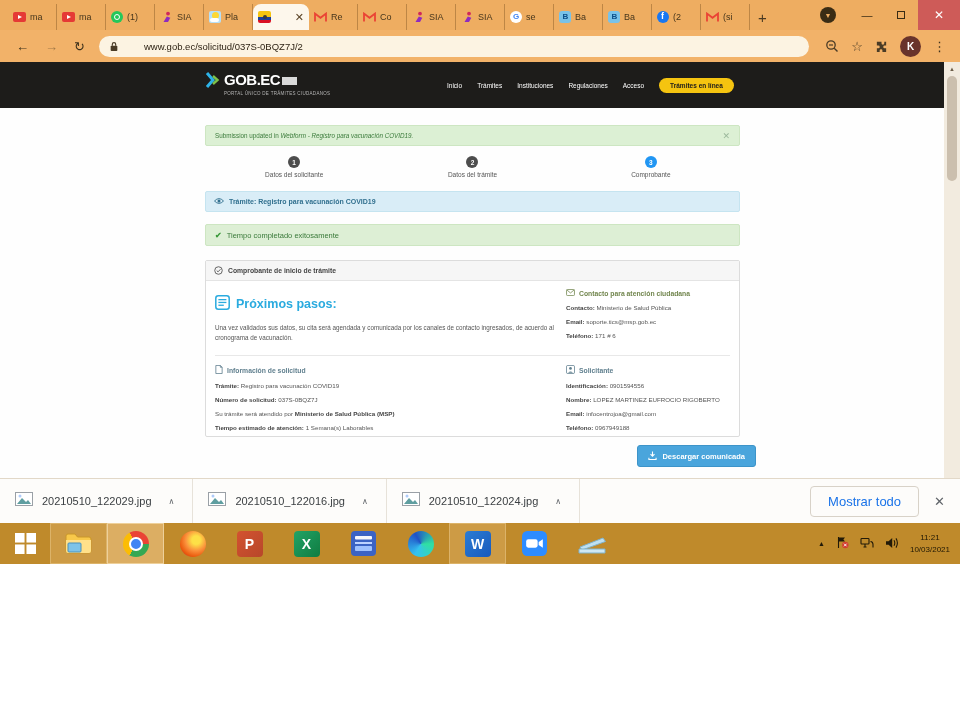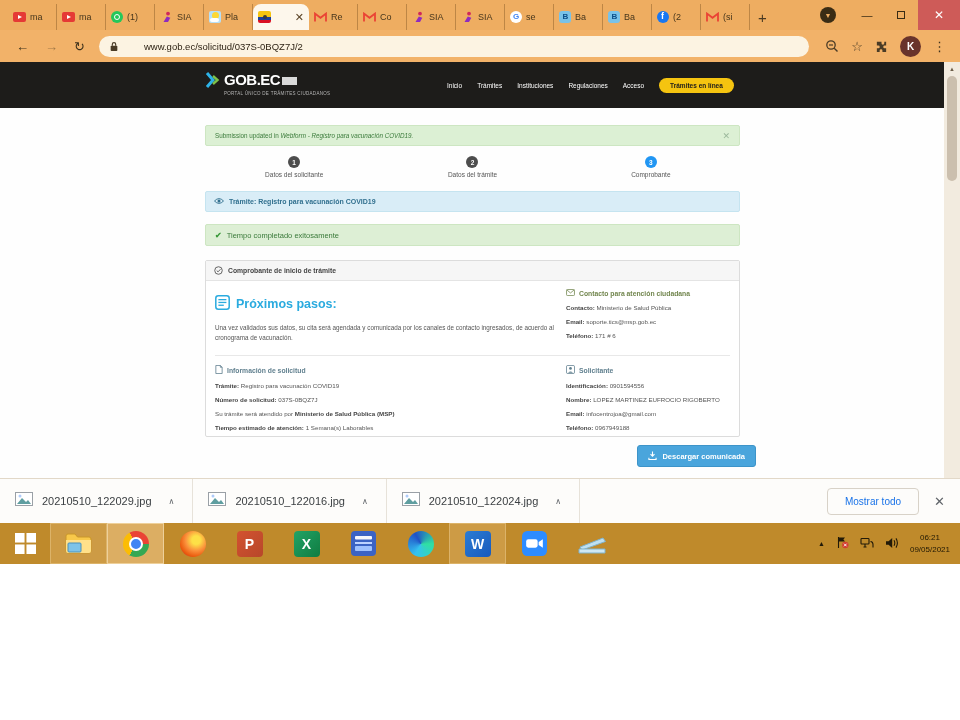--- a/index.html
+++ b/index.html
@@ -119,21 +119,21 @@
   .vscroll{position:absolute;right:0;top:0;width:16px;height:572px;background:#f2ebdf;z-index:10;display:flex;flex-direction:column;align-items:center;}
   .vs-arrow{font-size:6px;color:#6b5d48;margin:4px 0;}
   .vs-thumb{width:10px;height:105px;background:#cbbfae;border-radius:5px;}
   .vs-space{flex:1;}
 
   
   .downloads{height:45px;background:#fdfcfa;border-top:1px solid #e2d8c8;display:flex;align-items:center;}
   .dchip{display:flex;align-items:center;gap:9px;height:100%;padding:0 18px 0 15px;border-right:1px solid #e7e2d9;}
   .dname{font-size:11px;color:#3c4043;}
   .dcaret{font-size:8px;color:#5f6368;margin-left:8px;}
-  .show-all{margin-left:auto;border:1px solid #d8d2c8;border-radius:4px;color:#1a73e8;font-size:10px;padding:7px 17px;background:transparent;font-family:inherit;}
+  .show-all{margin-left:auto;border:1px solid #d8d2c8;border-radius:4px;color:#1a73e8;font-size:13px;padding:7px 17px;background:transparent;font-family:inherit;}
   .dl-close{font-size:13px;color:#5f6368;margin:0 15px;}
 
   
   .taskbar{height:41px;background:#bf8a2b;display:flex;align-items:center;}
   .tile{width:50px;height:41px;display:flex;align-items:center;justify-content:center;flex:none;}
   .tile.app{width:57px;}
   .tile.open{background:#cd9b45;box-shadow:inset 0 0 0 1px #dcb369;}
   .tile.active{background:#dcae63;box-shadow:inset 0 0 0 1px #eed09a;}
   .gl{position:relative;display:flex;align-items:center;justify-content:center;}
   .gl-chrome{width:26px;height:26px;border-radius:50%;background:conic-gradient(from -30deg,#ea4335 0 120deg,#34a853 120deg 240deg,#fbbc05 240deg 360deg);}
@@ -580,17 +580,17 @@
           <path d="M10.5 4.5 q2.5 0.3 2.5 3 v3" fill="none" stroke="#221a08" stroke-width="1.1"></path>
         </svg>
     </span>
     <span>
       <svg width="14" height="12" viewBox="0 0 14 12">
           <path d="M1 4.2 h2.6 L7.2 1 v10 L3.6 7.8 H1 Z" fill="#221a08"></path>
           <path d="M9 3.2 q1.6 2.8 0 5.6 M11 1.4 q2.8 4.6 0 9.2" fill="none" stroke="#221a08" stroke-width="1.1"></path>
         </svg>
     </span>
     <div class="clock">
-      <div>06:21</div>
-      <div>09/05/2021</div>
+      <div>11:21</div>
+      <div>10/03/2021</div>
     </div>
   </div>
 </div>
 
 </body></html>

